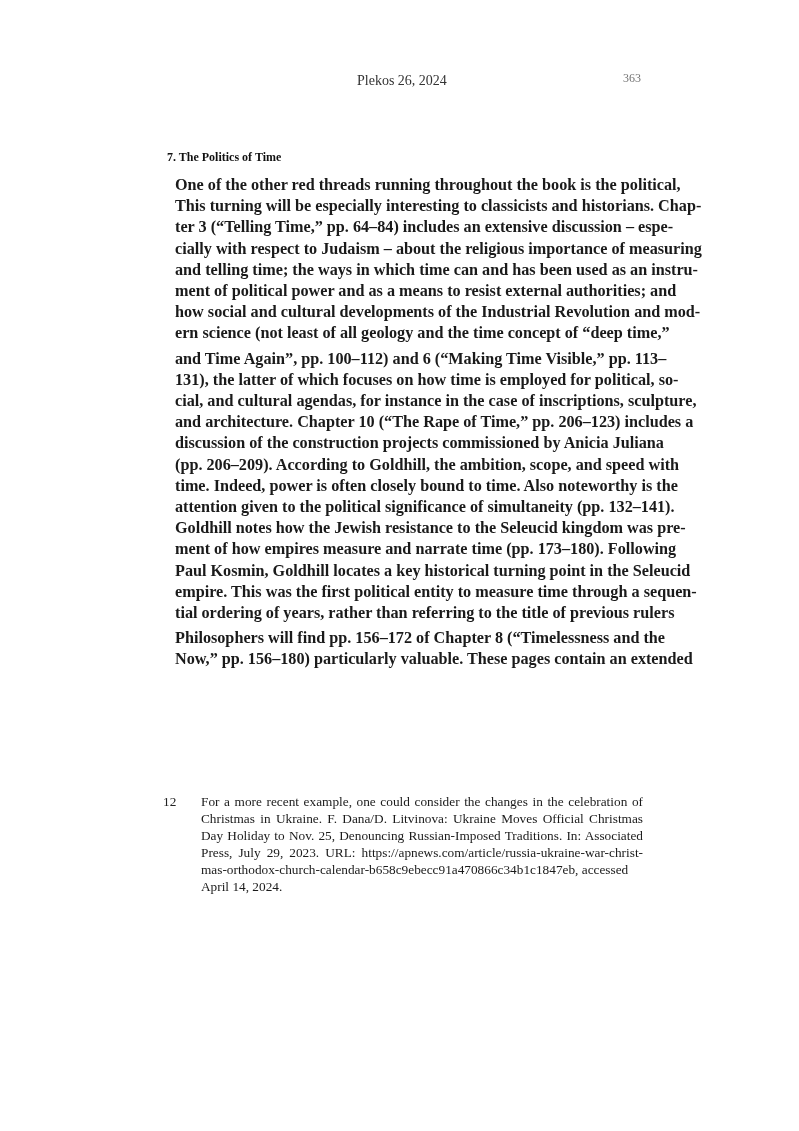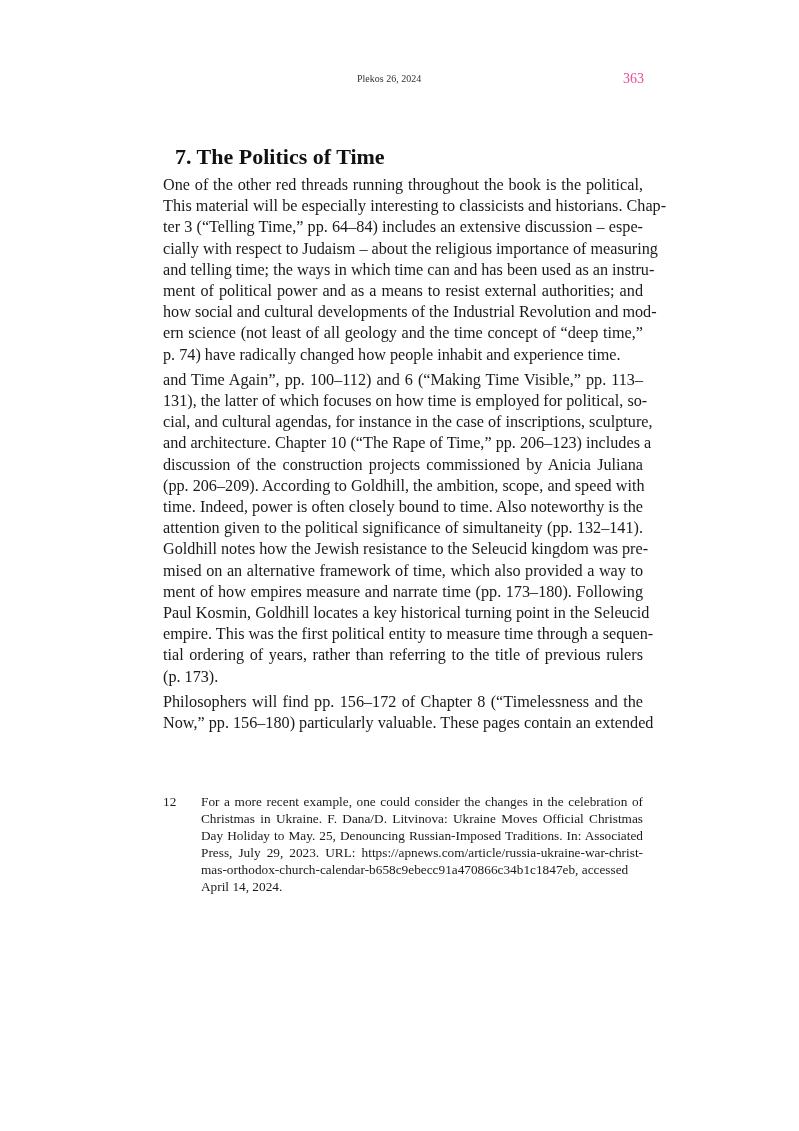--- a/index.html
+++ b/index.html
@@ -26,50 +26,51 @@
       position: absolute;
       top: 73px;
       left: 0;
       width: 799px;
       height: 20px;
     }
     .journal-title {
       position: absolute;
       left: 357px;
       top: 0;
-      font-size: 10px;
+      font-size: 14px;
       color: #333;
       white-space: nowrap;
     }
     .page-number {
       position: absolute;
       left: 623px;
       top: -2px;
-      font-size: 14px;
-      color: #ec4899;
+      font-size: 12px;
+      color: #737373;
     }
     .content {
       position: absolute;
       left: 163px;
       top: 145px;
       width: 480px;
     }
     h2.section-title {
-      font-size: 22px;
+      font-size: 12px;
       font-weight: bold;
-      margin: 0 0 6px 12px;
+      margin: 0 0 6px 4px;
       line-height: 24px;
       color: #111;
     }
     .para {
-      margin: 0 0 4px 0;
+      margin: 0 0 4px 12px;
       font-size: 16.2px;
       line-height: 21.2px;
       text-align: justify;
       text-align-last: justify;
+      font-weight: bold;
     }
     .para .line {
       display: block;
       text-align: justify;
       text-align-last: justify;
       white-space: nowrap;
     }
     .para .line.last {
       text-align-last: left;
     }
@@ -116,61 +117,58 @@
   <div class="running-head">
     <span class="journal-title">Plekos 26, 2024</span>
     <span class="page-number">363</span>
   </div>
 
   <div class="content">
     <h2 class="section-title">7. The Politics of Time</h2>
 
     <p class="para">
       <span class="line">One of the other red threads running throughout the book is the political,</span>
-      <span class="line">This material will be especially interesting to classicists and historians. Chap-</span>
+      <span class="line">This turning will be especially interesting to classicists and historians. Chap-</span>
       <span class="line">ter 3 (“Telling Time,” pp. 64–84) includes an extensive discussion – espe-</span>
       <span class="line">cially with respect to Judaism – about the religious importance of measuring</span>
       <span class="line">and telling time; the ways in which time can and has been used as an instru-</span>
       <span class="line">ment of political power and as a means to resist external authorities; and</span>
       <span class="line">how social and cultural developments of the Industrial Revolution and mod-</span>
       <span class="line">ern science (not least of all geology and the time concept of “deep time,”</span>
-      <span class="line last">p. 74) have radically changed how people inhabit and experience time.</span>
     </p>
 
     <p class="para">
       <span class="line">and Time Again”, pp. 100–112) and 6 (“Making Time Visible,” pp. 113–</span>
       <span class="line">131), the latter of which focuses on how time is employed for political, so-</span>
       <span class="line">cial, and cultural agendas, for instance in the case of inscriptions, sculpture,</span>
       <span class="line">and architecture. Chapter 10 (“The Rape of Time,” pp. 206–123) includes a</span>
       <span class="line">discussion of the construction projects commissioned by Anicia Juliana</span>
       <span class="line">(pp. 206–209). According to Goldhill, the ambition, scope, and speed with</span>
       <span class="line">time. Indeed, power is often closely bound to time. Also noteworthy is the</span>
       <span class="line">attention given to the political significance of simultaneity (pp. 132–141).</span>
       <span class="line">Goldhill notes how the Jewish resistance to the Seleucid kingdom was pre-</span>
-      <span class="line">mised on an alternative framework of time, which also provided a way to</span>
       <span class="line">ment of how empires measure and narrate time (pp. 173–180). Following</span>
       <span class="line">Paul Kosmin, Goldhill locates a key historical turning point in the Seleucid</span>
       <span class="line">empire. This was the first political entity to measure time through a sequen-</span>
       <span class="line">tial ordering of years, rather than referring to the title of previous rulers</span>
-      <span class="line last">(p. 173).</span>
     </p>
 
     <p class="para">
       <span class="line">Philosophers will find pp. 156–172 of Chapter 8 (“Timelessness and the</span>
       <span class="line">Now,” pp. 156–180) particularly valuable. These pages contain an extended</span>
     </p>
   </div>
 
   <div class="footnotes">
     <div class="footnote">
       <span class="fn-num">12</span>
       <div class="fn-body">
         <span class="line">For a more recent example, one could consider the changes in the celebration of</span>
         <span class="line">Christmas in Ukraine. F. Dana/D. Litvinova: Ukraine Moves Official Christmas</span>
-        <span class="line">Day Holiday to May. 25, Denouncing Russian-Imposed Traditions. In: Associated</span>
+        <span class="line">Day Holiday to Nov. 25, Denouncing Russian-Imposed Traditions. In: Associated</span>
         <span class="line">Press, July 29, 2023. URL: https://apnews.com/article/russia-ukraine-war-christ-</span>
         <span class="line ragged">mas-orthodox-church-calendar-b658c9ebecc91a470866c34b1c1847eb, accessed</span>
         <span class="line last">April 14, 2024.</span>
       </div>
     </div>
   </div>
 
 </div>
 
 </body></html>

